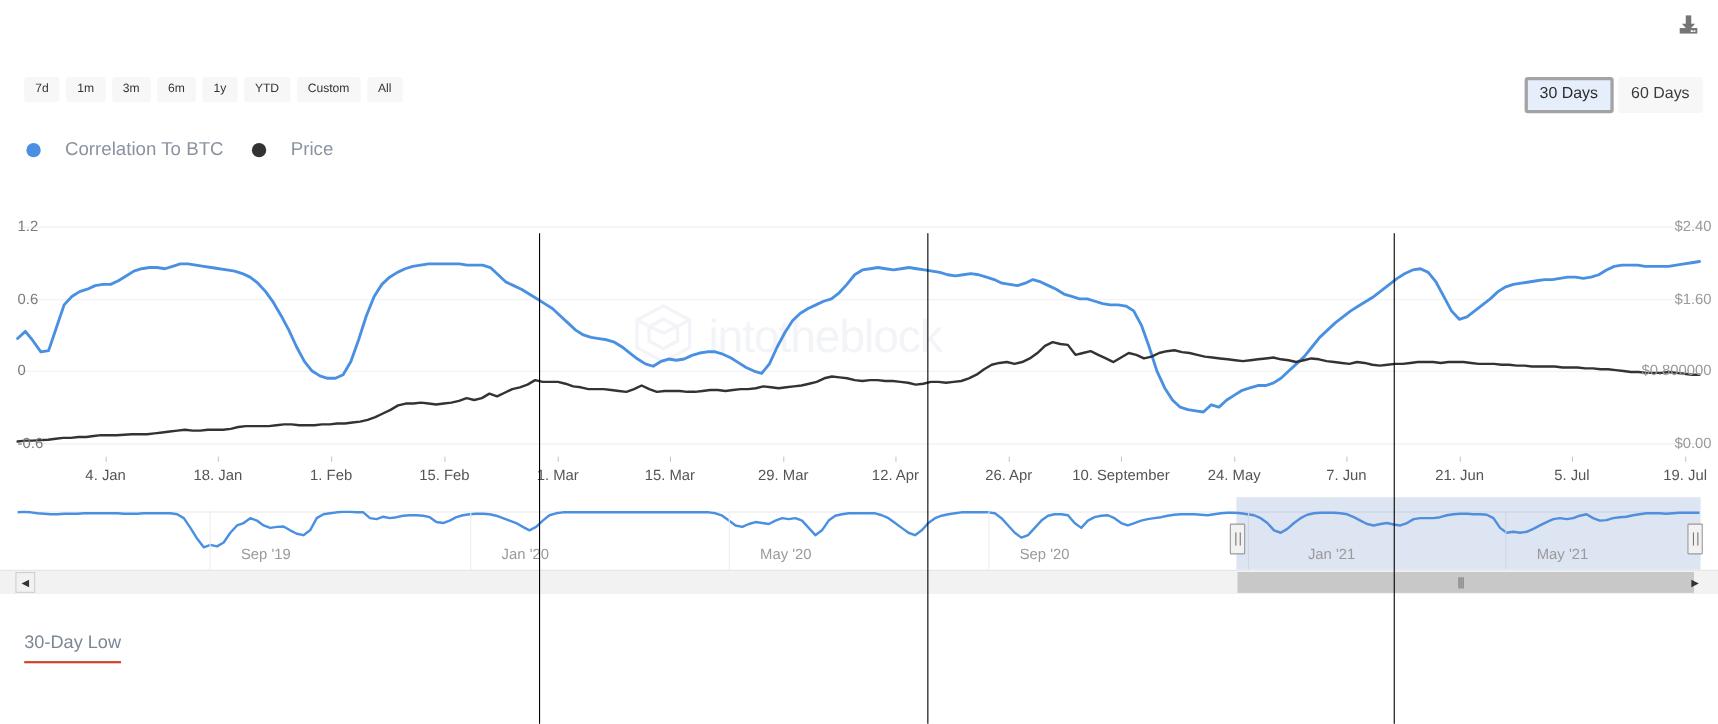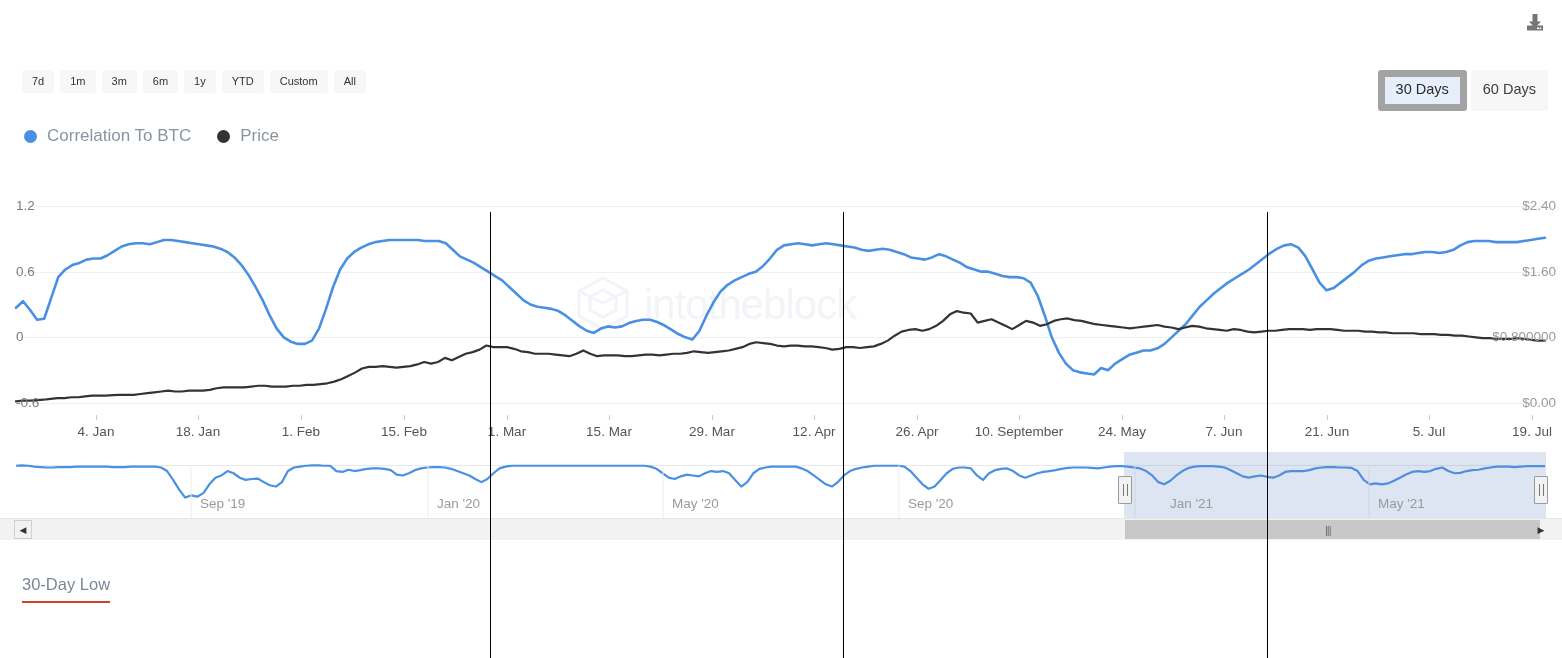--- a/index.html
+++ b/index.html
@@ -51,30 +51,30 @@
     border: 1px solid transparent;
     border-radius: 3px;
     font-size: 14.5px;
     font-family: "Liberation Sans", sans-serif;
     padding: 5px 11px 6px 11px;
     line-height: 1.1;
     cursor: pointer;
   }
   .days-btn.active {
     background: #e6eefb;
-    border: 7px solid #a3a3a3;
+    border: 3px solid #a3a3a3;
     color: #2b2b2b;
   }
 
   
   #legend {
     position: absolute; left: 24px; top: 126px;
     display: flex; align-items: center; gap: 26px;
   }
-  .legend-item { display: flex; align-items: center; gap: 10px; cursor: pointer; }
+  .legend-item { display: flex; align-items: center; gap: 22px; cursor: pointer; }
   .legend-dot { width: 13px; height: 13px; border-radius: 50%; display:block; }
   .legend-label { font-size: 17px; color: #8a94a0; }
 
   
   #chart-area {
     position: absolute; left: 0; top: 190px;
     width: 1562px; height: 230px;
   }
   #chart-svg { position:absolute; left:0; top:0; }
 
@@ -112,20 +112,21 @@
   #navigator {
     position: absolute; left: 0; top: 452px; width: 1562px; height: 66px;
     background: #ffffff;
   }
   #nav-svg { position:absolute; left:0; top:0; }
   .nav-label {
     position: absolute;
     font-size: 13.5px;
     color: #9a9a9a;
     top: 44px;
+    margin-left: 19px;
   }
   .nav-mask {
     position: absolute; top: 0; height: 66px;
     background: rgba(110,140,200,0.23);
   }
   .nav-handle {
     position: absolute;
     width: 12px; height: 26px;
     top: 24px;
     background: #f2f2f2;

